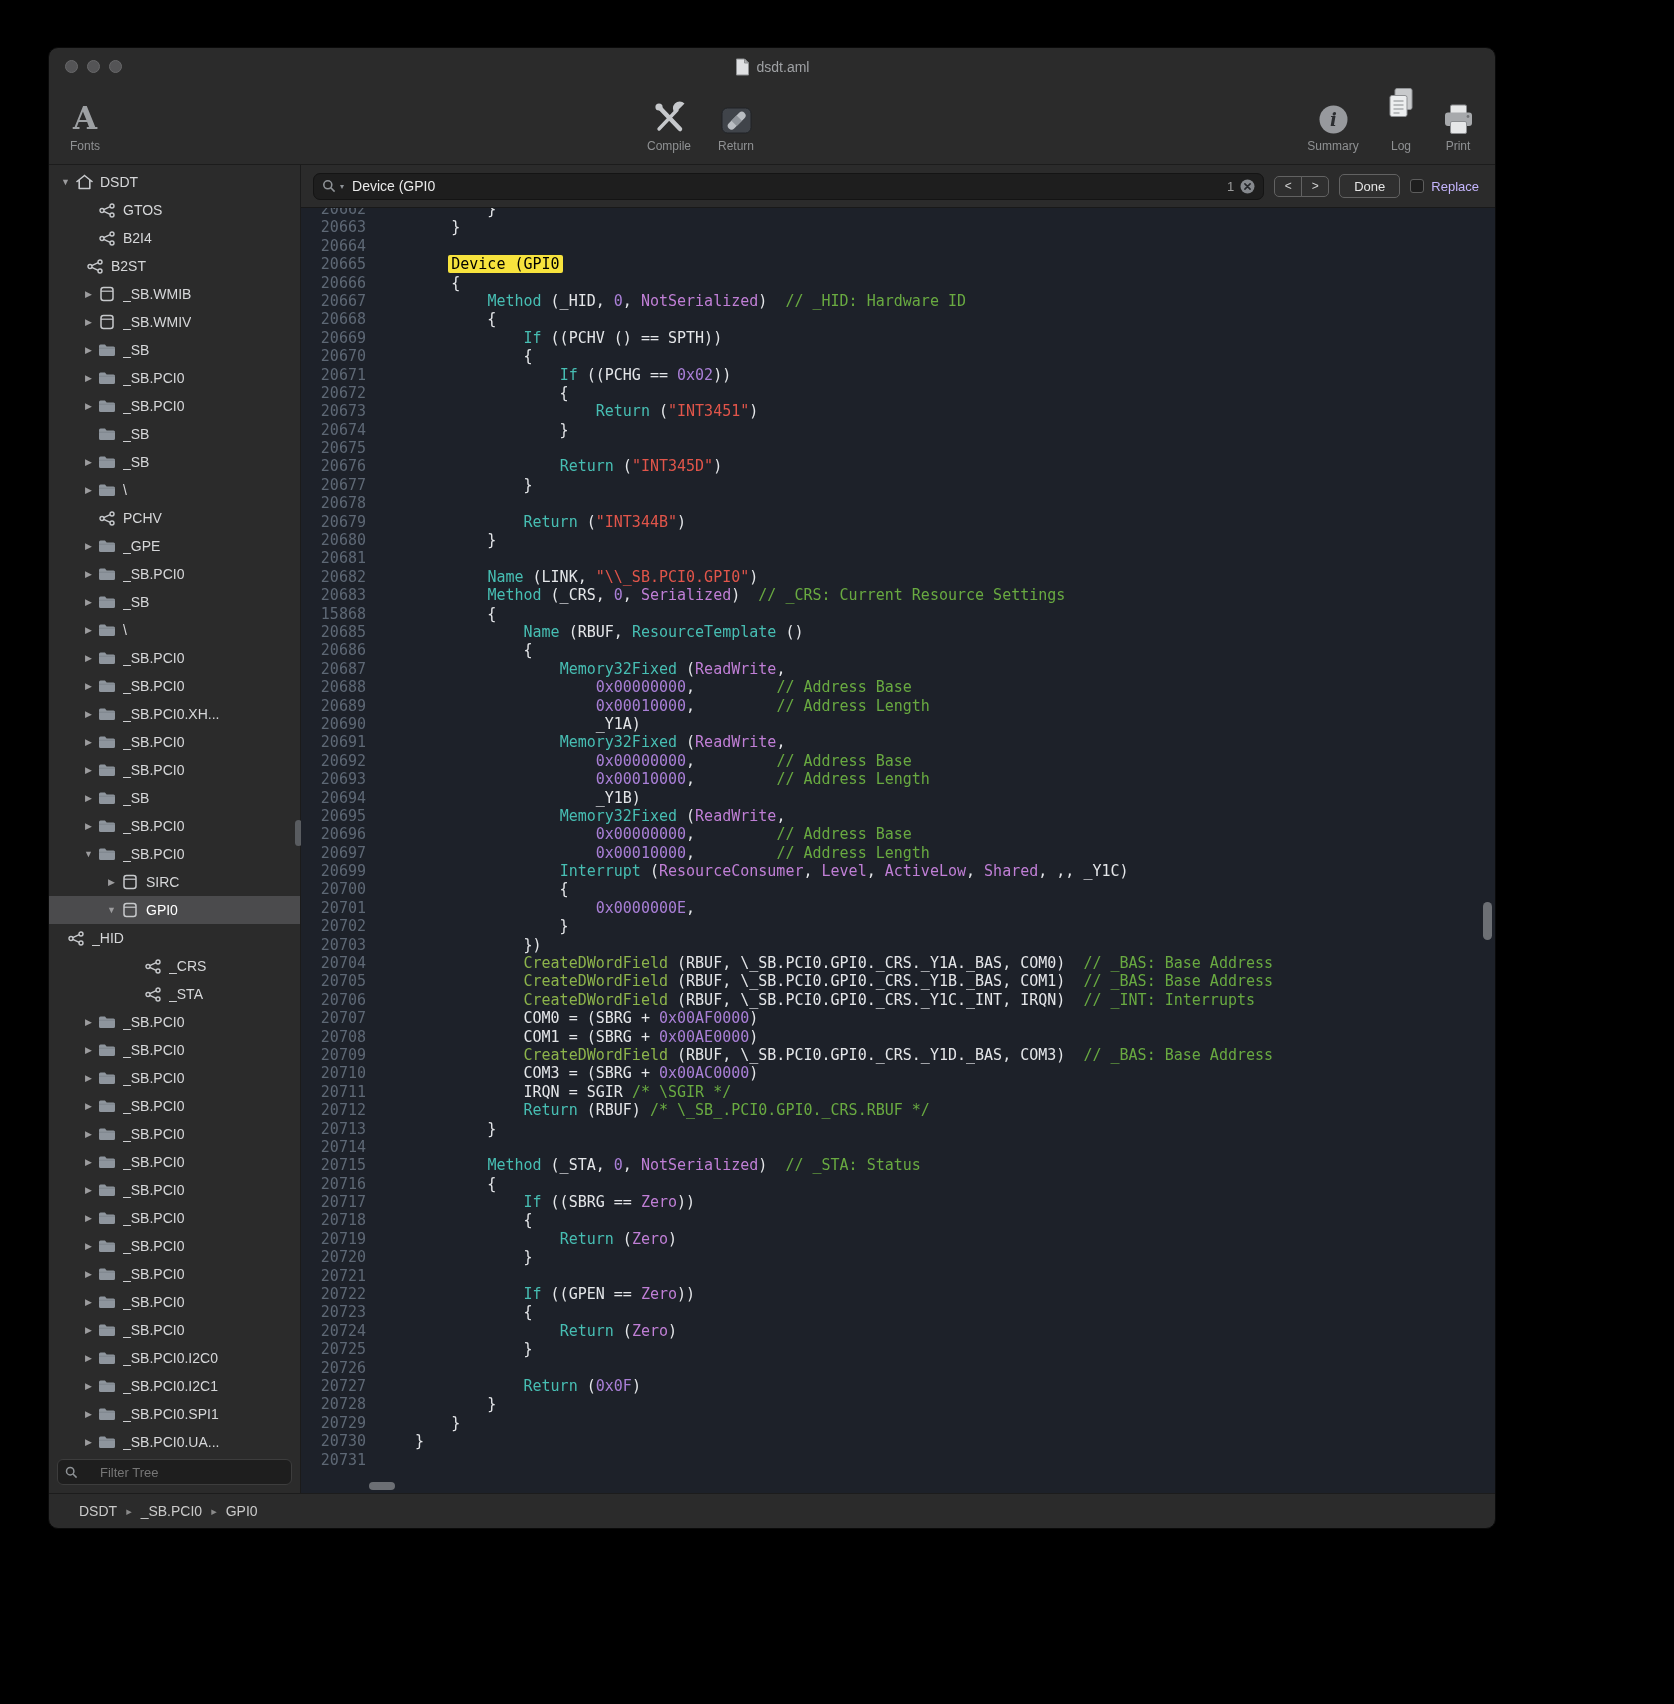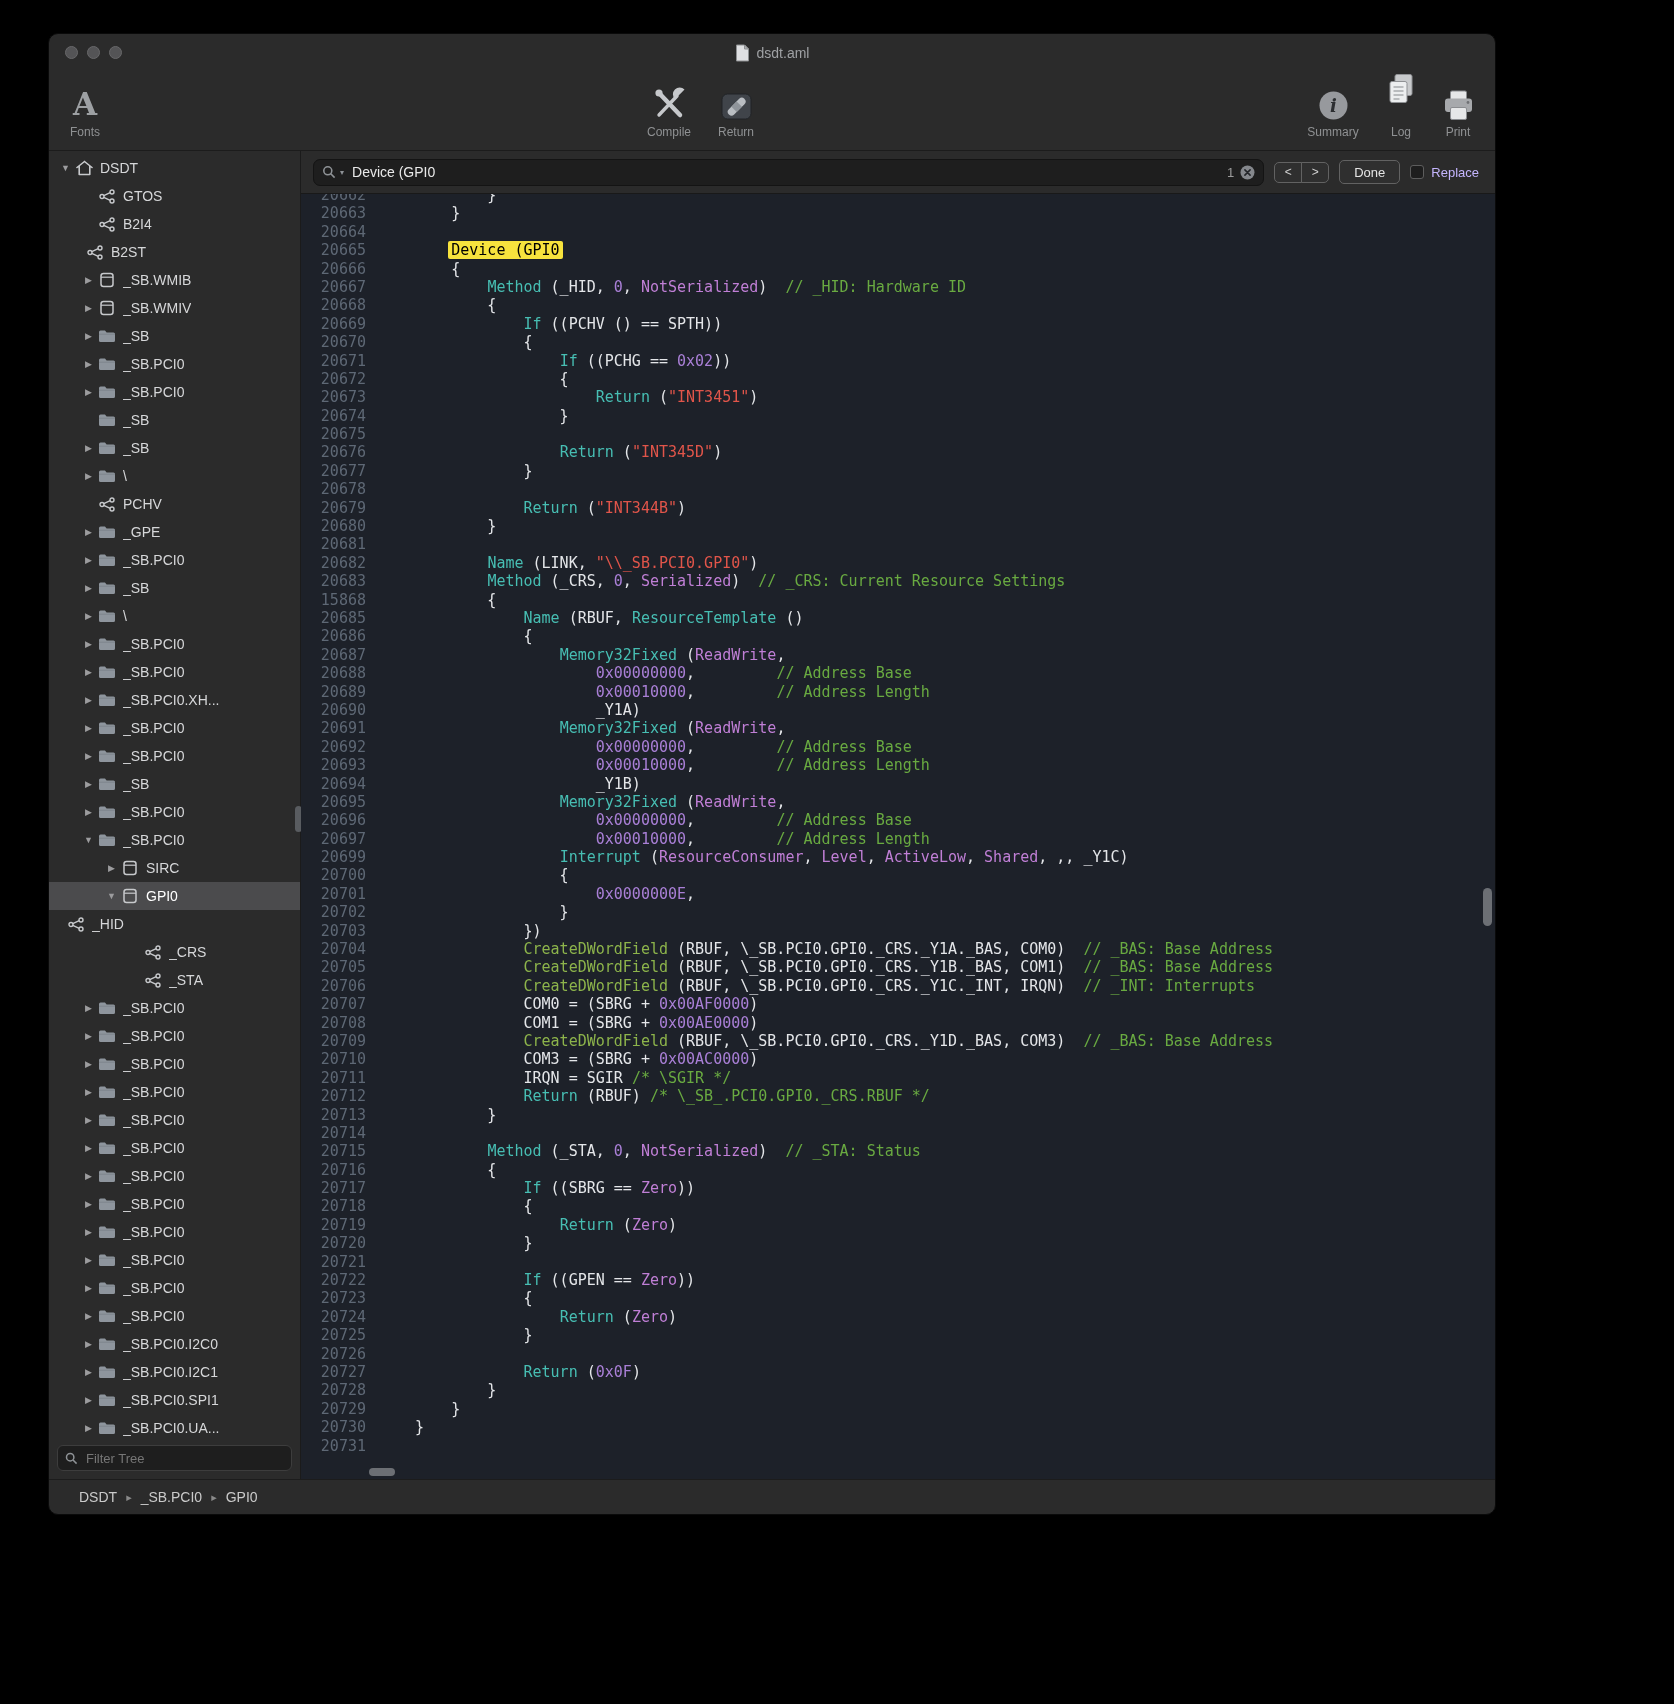--- a/index.html
+++ b/index.html
@@ -1,18 +1,18 @@
 <!DOCTYPE html>
 <html style="--fg: #e4e6e9; --kw: #47beb3; --kw2: #8db44b; --konst: #c07fd6; --num: #a97fd6; --str: #e1554a; --cmt: #69aa41; --hl: #f7e33d; --lnum: #5e6875; --editor_bg: #1d2129; --selection: #4b4b4d; --chrome: #2b2b2b;"><head>
 <meta charset="utf-8">
 <style>
   html,body{margin:0;padding:0;background:#000;}
   .screen{position:relative;width:1674px;height:1704px;background:#000;overflow:hidden;
           font-family:"Liberation Sans",sans-serif;}
-  .window{position:absolute;left:48px;top:33px;width:1446px;height:1480px;
+  .window{position:absolute;left:48px;top:47px;width:1446px;height:1480px;
           background:var(--chrome,#2b2b2b);border-radius:10px;overflow:hidden;
           display:flex;flex-direction:column;border:1px solid #0a0a0a;
           box-shadow:0 18px 60px rgba(0,0,0,.85);}
   
   .titlebar{height:37px;flex:none;position:relative;display:flex;align-items:center;justify-content:center;}
   .lights{position:absolute;left:16px;top:12px;display:flex;gap:9px;}
   .light{width:13px;height:13px;border-radius:50%;background:#545456;border:1px solid #68686a;box-sizing:border-box;}
   .title{display:flex;align-items:center;gap:7px;color:#9fa1a4;font-size:14px;}
   
   .toolbar{height:79px;flex:none;position:relative;border-bottom:1px solid #1c1c1c;}
@@ -23,21 +23,21 @@
   
   .content{flex:1;display:flex;min-height:0;position:relative;}
   .sidebar{width:252px;flex:none;display:flex;flex-direction:column;border-right:1px solid #1b1b1b;box-sizing:border-box;}
   .tree{flex:1;overflow:hidden;padding-top:3px;}
   .trow{height:28px;display:flex;align-items:center;font-size:14px;color:#d6d7d9;white-space:nowrap;}
   .trow.sel{background:var(--selection,#4b4b4d);color:#fff;}
   .disc{width:17px;flex:none;font-size:9px;color:#9c9c9e;text-align:center;}
   .ticon{width:20px;height:18px;flex:none;display:flex;align-items:center;justify-content:center;margin-right:6px;}
   .tlabel{overflow:hidden;text-overflow:ellipsis;}
   .filterbox{flex:none;margin:6px 8px 8px 8px;height:26px;background:#1e1e1e;border:1px solid #3d3d3d;
-             border-radius:6px;display:flex;align-items:center;padding:0 7px;gap:6px;box-sizing:border-box;}
+             border-radius:6px;display:flex;align-items:center;padding:0 7px;gap:20px;box-sizing:border-box;}
   .filterbox input{flex:1;background:transparent;border:0;outline:0;color:#cfcfcf;font-size:13px;min-width:0;}
   .filterbox input::placeholder{color:#767676;}
   .splitter-dot{position:absolute;left:246px;top:655px;width:7px;height:26px;border-radius:4px;background:#595c60;}
   
   .editor{flex:1;display:flex;flex-direction:column;min-width:0;}
   .findbar{height:42px;flex:none;display:flex;align-items:center;gap:10px;padding:0 12px;
            border-bottom:1px solid #191919;}
   .searchfield{flex:1;height:27px;background:#1e1e1e;border:1px solid #141414;border-radius:7px;
                display:flex;align-items:center;gap:6px;padding:0 8px;box-sizing:border-box;}
   .searchfield input{flex:1;background:transparent;border:0;outline:0;color:#e9e9e9;font-size:14px;min-width:0;}

